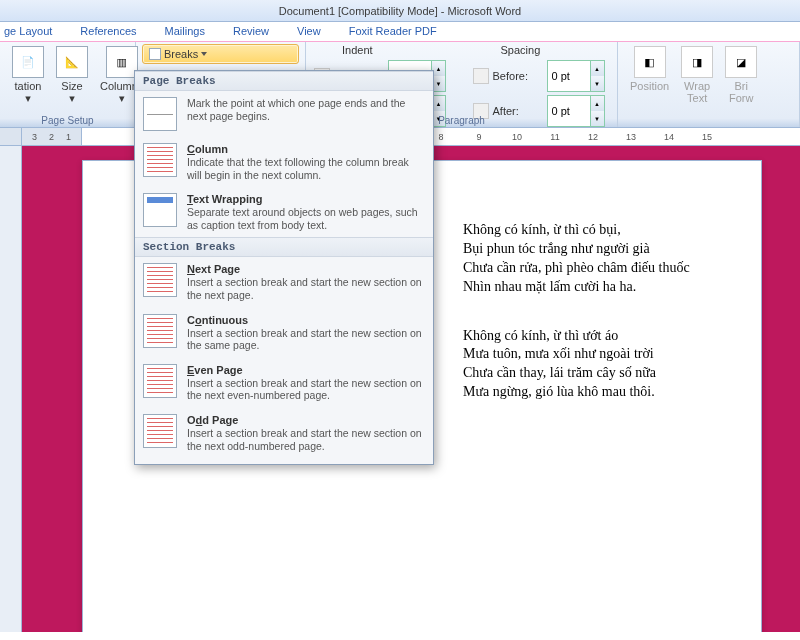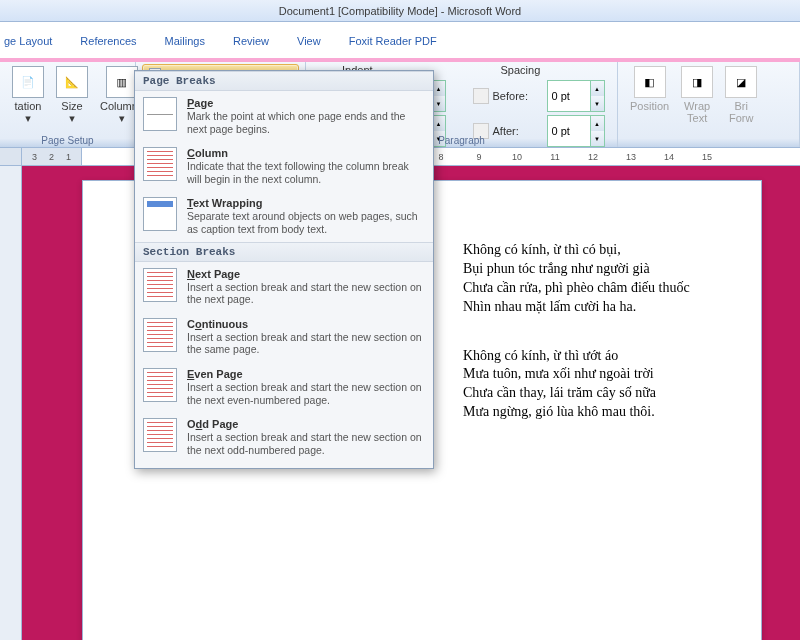--- a/index.html
+++ b/index.html
@@ -1,30 +1,30 @@
 <!DOCTYPE html>
 <html><head>
 <meta charset="utf-8">
 <style>
   * { box-sizing: border-box; margin: 0; padding: 0; }
   body { font-family: "Segoe UI", Tahoma, sans-serif; font-size: 11px; background: #fff; width: 800px; height: 640px; overflow: hidden; position: relative; }
   .titlebar { height: 22px; background: linear-gradient(#e8f0fb,#d4e3f7); display: flex; align-items: center; justify-content: center; color: #3b3b3b; border-bottom: 1px solid #a0b8d8; }
-  .tabs { height: 40px; background: #fff; display: flex; align-items: center; padding-left: 0; border-bottom: 4px solid #f9a8d4; }
+  .tabs { height: 20px; background: #fff; display: flex; align-items: flex-start; padding-left: 0; border-bottom: 1px solid #f9a8d4; }
   .tab { padding: 3px 14px 2px; color: #2a5db0; cursor: pointer; font-size: 11px; }
   .tab.first { padding-left: 4px; }
   .ribbon { height: 86px; background: linear-gradient(#f4f8fd,#e4ecf7 90%,#c4d5eb); border-bottom: 1px solid #a0b8d8; display: flex; position: relative; }
   .r-group { border-right: 1px solid #c0d0e4; padding: 2px 6px 0; position: relative; flex-shrink:0; }
   .r-group-label { position: absolute; bottom: 1px; left: 0; right: 0; text-align: center; color: #5a7097; font-size: 10px; }
   .btn-lg { display: flex; flex-direction: column; align-items: center; gap: 2px; padding: 2px 6px; cursor: pointer; }
   .btn-lg .ic { width: 32px; height: 32px; background: #fff; border: 1px solid #9ab; display: flex; align-items: center; justify-content: center; }
   .btn-lg .lbl { font-size: 11px; color: #3b3b3b; text-align: center; line-height: 1.1; }
   .btn-lg.disabled .lbl { color: #a0a0a0; }
   .btn-lg.disabled .ic { border-color: #ccc; }
   .row1 { display: flex; }
-  .breaks-btn { height: 20px; background: linear-gradient(#ffe9a8,#ffd76b); border: 1px solid #e8b44e; border-radius: 3px; padding: 0 6px; display: flex; align-items: center; gap: 9px; font-size: 11px; color: #3b3b3b; box-shadow: inset 0 0 0 1px #fff4d0; }
+  .breaks-btn { height: 20px; background: linear-gradient(#ffe9a8,#ffd76b); border: 1px solid #e8b44e; border-radius: 3px; padding: 0 6px; display: flex; align-items: center; gap: 3px; font-size: 11px; color: #3b3b3b; box-shadow: inset 0 0 0 1px #fff4d0; }
   .tri { width: 0; height: 0; border-left: 3px solid transparent; border-right: 3px solid transparent; border-top: 4px solid #555; }
   .indent-spacing { display: flex; gap: 22px; padding: 2px 8px 0; }
   .col { flex: 1; }
   .col-h { font-size: 11px; color: #333; margin-bottom: 4px; padding-left: 28px;}
   .field { display: flex; align-items: center; gap: 4px; margin-bottom: 3px; }
   .field .flabel { width: 50px; font-size: 11px; color: #333; text-align: left; }
   .field .ficon { width: 16px; height: 16px; background: #f0f0f0; border: 1px solid #ccc; flex-shrink: 0;}
   .spinner { display: flex; border: 1px solid #8ca; background: #fff; height: 32px; }
   .spinner input { border: none; width: 42px; padding: 0 4px; font-size: 11px; outline: none; }
   .spinner .spin { width: 14px; display: flex; flex-direction: column; border-left: 1px solid #8ca; }
@@ -222,21 +222,20 @@
       </div>
     </div>
   </div>
 </div>
 
 <div class="dropdown">
   <div class="dd-section-h">Page Breaks</div>
   <div class="dd-item">
     <div class="dd-icon split"></div>
     <div class="dd-body">
-      <div class="dd-title"><span class="ul">P</span>age</div>
       <div class="dd-desc">Mark the point at which one page ends and the next page begins.</div>
     </div>
   </div>
   <div class="dd-item">
     <div class="dd-icon stripes"></div>
     <div class="dd-body">
       <div class="dd-title"><span class="ul">C</span>olumn</div>
       <div class="dd-desc">Indicate that the text following the column break will begin in the next column.</div>
     </div>
   </div>

